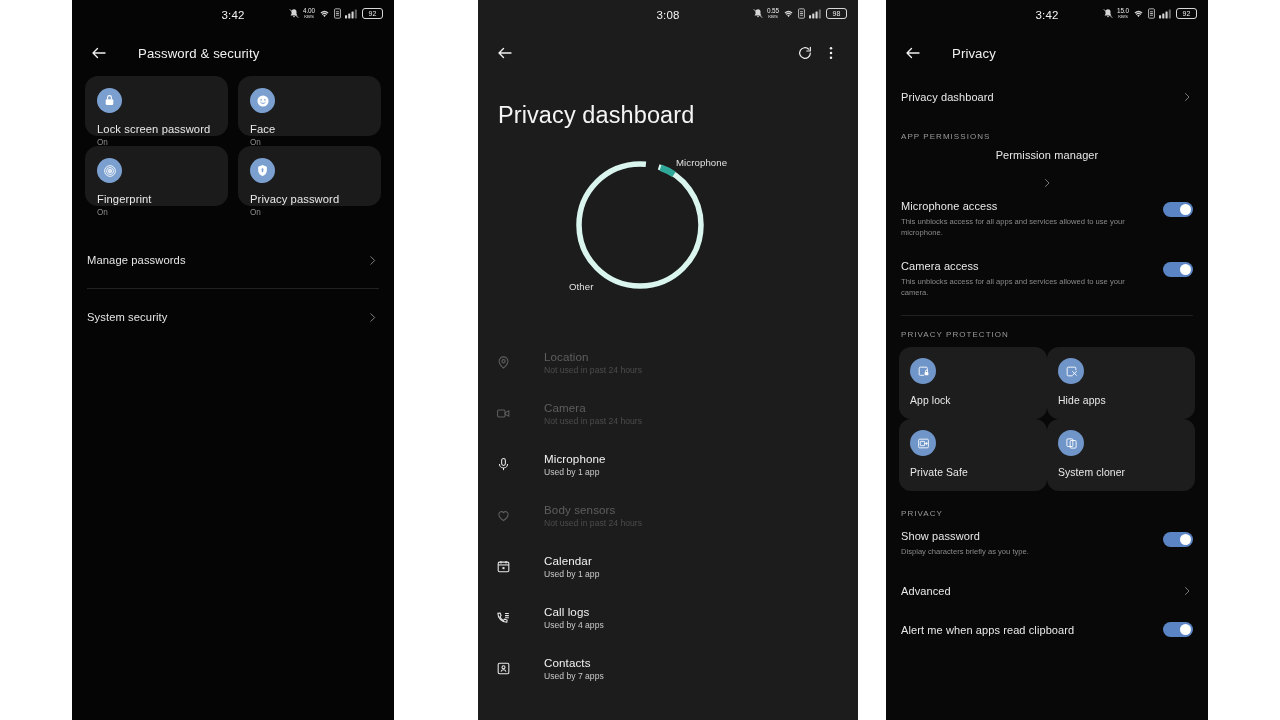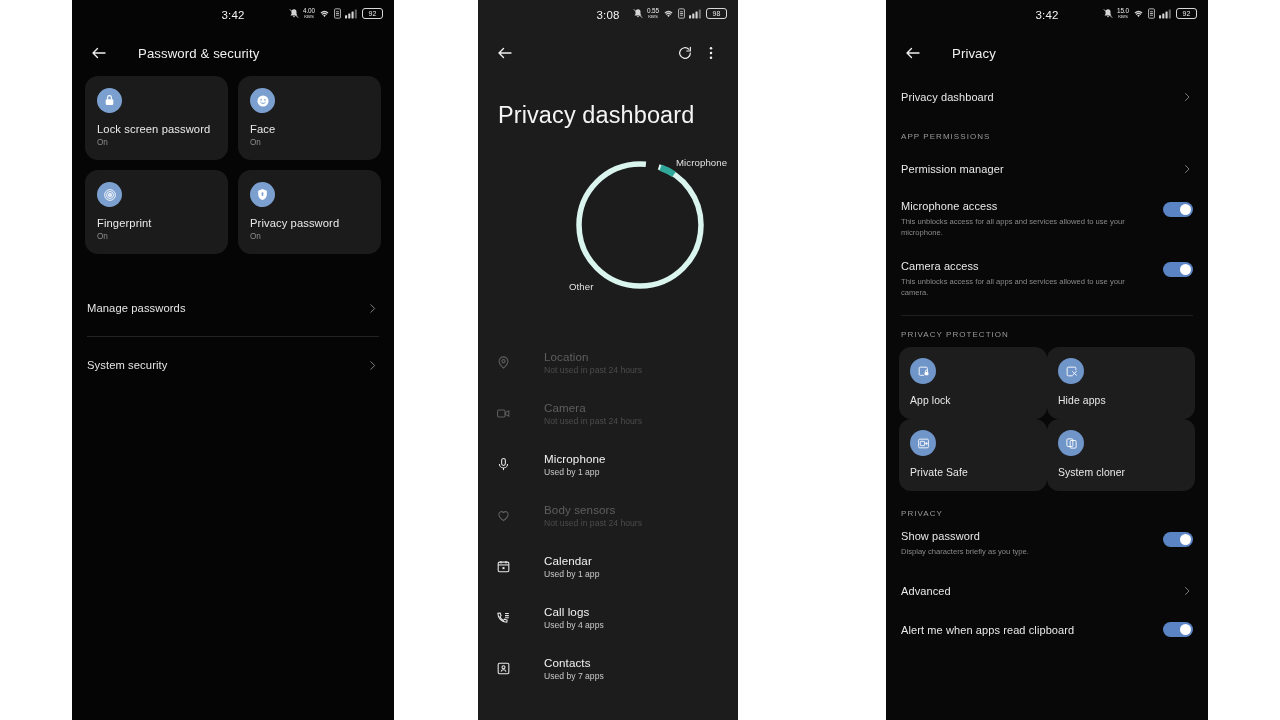--- a/index.html
+++ b/index.html
@@ -6,21 +6,21 @@
   html, body {
     width: 1280px; height: 720px;
     background: #ffffff;
     font-family: "Liberation Sans", sans-serif;
     overflow: hidden;
   }
   .stage { position: relative; width: 1280px; height: 720px; background: #ffffff; }
 
   .panel { position: absolute; top: 0; height: 720px; overflow: hidden; }
   #panel1 { left: 72px; width: 322px; background: #050505; }
-  #panel2 { left: 478px; width: 260px; background: #1c1c1c; }
+  #panel2 { left: 478px; width: 380px; background: #1c1c1c; }
   #panel3 { left: 886px; width: 322px; background: #080808; }
 
   
   .statusbar {
     position: relative; height: 30px; width: 100%;
     display: flex; align-items: center;
   }
   .sb-time {
     position: absolute; left: 0; right: 0; top: 9px;
     text-align: center; font-size: 11.5px; color: #f2f2f2;
@@ -43,21 +43,21 @@
 
   
   .toolbar { display: flex; align-items: center; height: 46px; padding: 0 14px; }
   .tb-title { font-size: 13.2px; color: #f0f0f0; margin-left: 26px; letter-spacing: .1px; }
   .tb-spacer { flex: 1; }
   .tb-btn { width: 26px; height: 26px; display: flex; align-items: center; justify-content: center; }
 
   
   .cards { display: grid; grid-template-columns: 1fr 1fr; gap: 10px; padding: 0 13px; }
   .card {
-    background: #1b1b1b; border-radius: 13px; height: 84px;
+    background: #1b1b1b; border-radius: 13px; height: 60px;
     padding: 12px 12px 0 12px; position: relative;
   }
   .card-ico {
     width: 25px; height: 25px; border-radius: 50%;
     background: #7ba0d0; display: flex; align-items: center; justify-content: center;
   }
   .card-title { font-size: 11.2px; color: #eaeaea; margin-top: 10px; letter-spacing: .1px; }
   .card-sub { font-size: 8.2px; color: #8c8c8c; margin-top: 3px; }
 
   
@@ -443,21 +443,21 @@
 
     <div class="p3-row" style="height:42px;">
       <div class="p3-row-label">Privacy dashboard</div>
       <svg class="chev" width="12" height="12" viewBox="0 0 24 24" fill="none" stroke="#8d8d8d" stroke-width="1.7" stroke-linecap="round" stroke-linejoin="round">
           <path d="M9 5l7 7-7 7"></path>
         </svg>
     </div>
 
     <div class="sec-head">APP PERMISSIONS</div>
 
-    <div class="p3-row" style="height:40px;">
+    <div class="p3-row" style="height:40px;flex-direction:column;">
       <div class="p3-row-label">Permission manager</div>
       <svg class="chev" width="12" height="12" viewBox="0 0 24 24" fill="none" stroke="#8d8d8d" stroke-width="1.7" stroke-linecap="round" stroke-linejoin="round">
           <path d="M9 5l7 7-7 7"></path>
         </svg>
     </div>
 
     <div class="tog-row">
       <div class="tog-txt">
         <div class="tog-title">Microphone access</div>
         <div class="tog-desc">This unblocks access for all apps and services allowed to use your microphone.</div>

